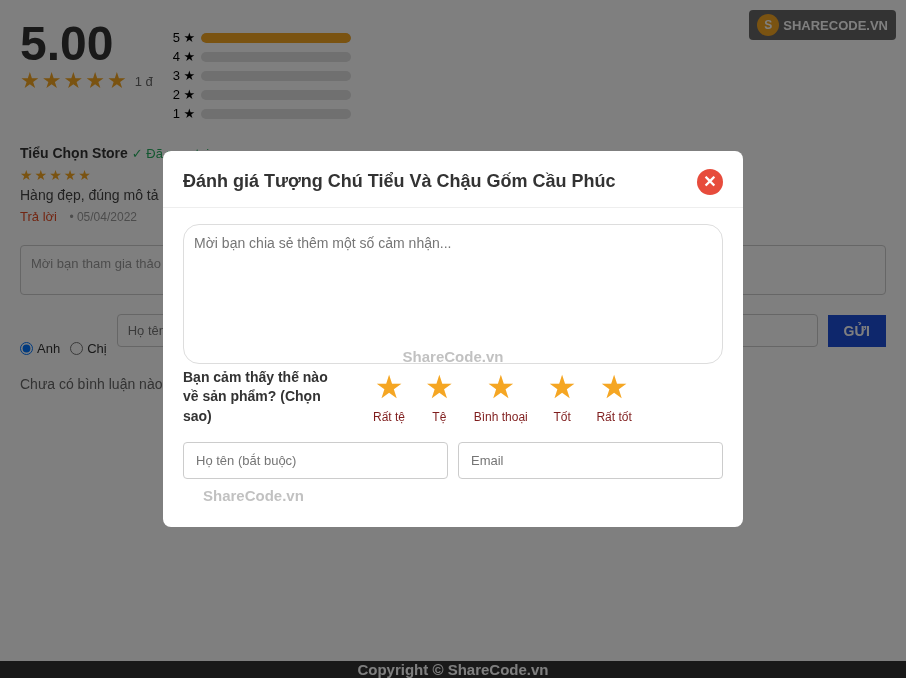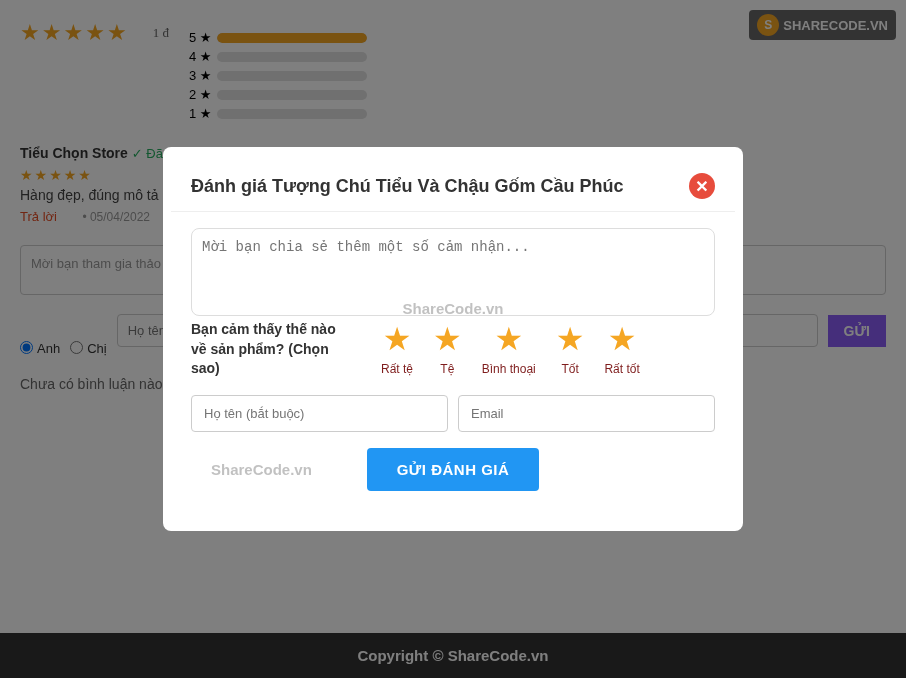--- a/index.html
+++ b/index.html
@@ -41,22 +41,21 @@
     }
 
     .star-filled {
       color: #f5a623;
       font-size: 22px;
     }
 
     .review-count-small {
       font-size: 13px;
       color: #666;
-      margin-left: 24px;
-      font-family: Liberation Serif, serif;
+      margin-left: 6px;
     }
 
     .star-bars {
       margin-top: 10px;
     }
 
     .star-bar-row {
       display: flex;
       align-items: center;
       gap: 6px;
@@ -90,21 +89,21 @@
     .review-text {
       font-size: 14px;
       color: #444;
       margin-bottom: 4px;
     }
 
     .reply-link {
       color: #e44d26;
       font-size: 13px;
       text-decoration: none;
-      margin-right: 21px;
+      margin-right: 8px;
     }
 
     .reply-date { font-size: 12px; color: #999; }
 
     .comment-box {
       border: 1px solid #ccc;
       border-radius: 4px;
       padding: 10px;
       font-size: 13px;
       color: #999;
@@ -112,32 +111,32 @@
       margin-top: 20px;
     }
 
     .form-row-bg {
       display: flex;
       gap: 10px;
       margin-top: 10px;
       align-items: center;
     }
 
-    .radio-label { font-size: 13px; color: #333; display: flex; align-items: flex-start; gap: 4px; margin-top: 36px; }
+    .radio-label { font-size: 13px; color: #333; display: flex; align-items: center; gap: 4px; margin-top: 36px; }
 
     .bg-input {
       border: 1px solid #ccc;
       border-radius: 4px;
       padding: 8px 10px;
       font-size: 13px;
       color: #999;
     }
 
     .bg-submit-btn {
-      background: #8b5cf6;
+      background: #1d4ed8;
       color: #fff;
       border: none;
       border-radius: 0;
       padding: 8px 16px;
       font-size: 14px;
       font-weight: bold;
     }
 
     .no-comments {
       font-size: 14px;
@@ -146,21 +145,20 @@
     }
 
     .footer-copyright {
       position: absolute;
       bottom: 0;
       left: 0;
       right: 0;
       background: #333;
       color: #fff;
       text-align: center;
-      padding: 14px;
       font-size: 15px;
       font-weight: bold;
     }
 
     
     .overlay {
       position: absolute;
       top: 0; left: 0; right: 0; bottom: 0;
       background: rgba(0,0,0,0.5);
       display: flex;
@@ -168,21 +166,21 @@
       align-items: center;
       z-index: 100;
     }
 
     
     .modal {
       background: #fff;
       border-radius: 8px;
       width: 580px;
       max-width: 95%;
-      padding: 8px;
+      padding: 0;
       position: relative;
       overflow: hidden;
     }
 
     .modal-header {
       padding: 18px 20px 12px 20px;
       border-bottom: 1px solid #eee;
       display: flex;
       align-items: center;
       justify-content: space-between;
@@ -208,29 +206,29 @@
       justify-content: center;
       font-weight: bold;
     }
 
     .modal-body {
       padding: 16px 20px;
     }
 
     .review-textarea {
       width: 100%;
-      height: 88px;
+      height: 140px;
       border: 1px solid #ddd;
-      border-radius: 8px;
+      border-radius: 16px;
       padding: 10px;
       font-size: 14px;
       color: #999;
       resize: none;
       outline: none;
-      font-family: Liberation Mono, monospace;
+      font-family: Liberation Sans, sans-serif;
     }
 
     .char-count {
       text-align: right;
       font-size: 13px;
       color: #999;
       margin-top: 4px;
       margin-bottom: 14px;
     }
 
@@ -379,20 +377,21 @@
 <div class="logo-area">
   <div class="logo-icon">
     <span>S</span>
   </div>
   <span class="logo-text">SHARECODE.VN</span>
 </div>
 
 <div class="bg-content">
   <div class="rating-summary">
     <div>
+      <div class="big-score">5.00</div>
       <div class="stars-row">
         <span class="star-filled">★</span>
         <span class="star-filled">★</span>
         <span class="star-filled">★</span>
         <span class="star-filled">★</span>
         <span class="star-filled">★</span>
         <span class="review-count-small">1 đ</span>
       </div>
     </div>
     <div class="star-bars">
@@ -515,18 +514,17 @@
 
       
       <div class="form-fields">
         <input class="form-field" type="text" placeholder="Họ tên (bắt buộc)" style="">
         <input class="form-field" type="email" placeholder="Email" style="">
       </div>
 
       
       <div class="submit-section">
         <div class="watermark-submit">ShareCode.vn</div>
-        <button class="submit-btn">GỬI ĐÁNH GIÁ</button>
       </div>
     </div>
 
   </div>
 </div>
 
 </body></html>

